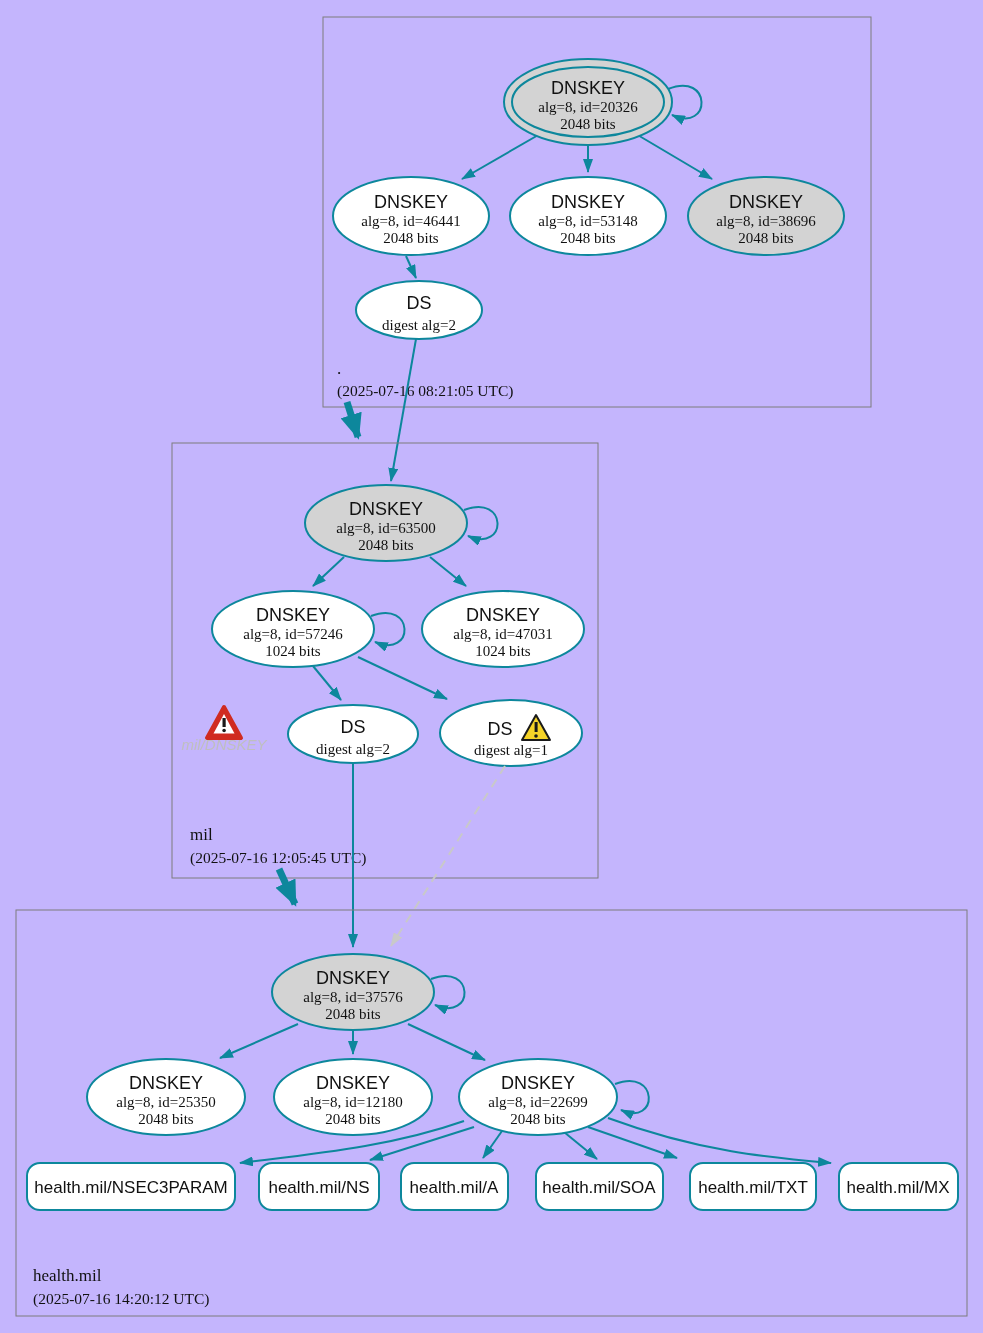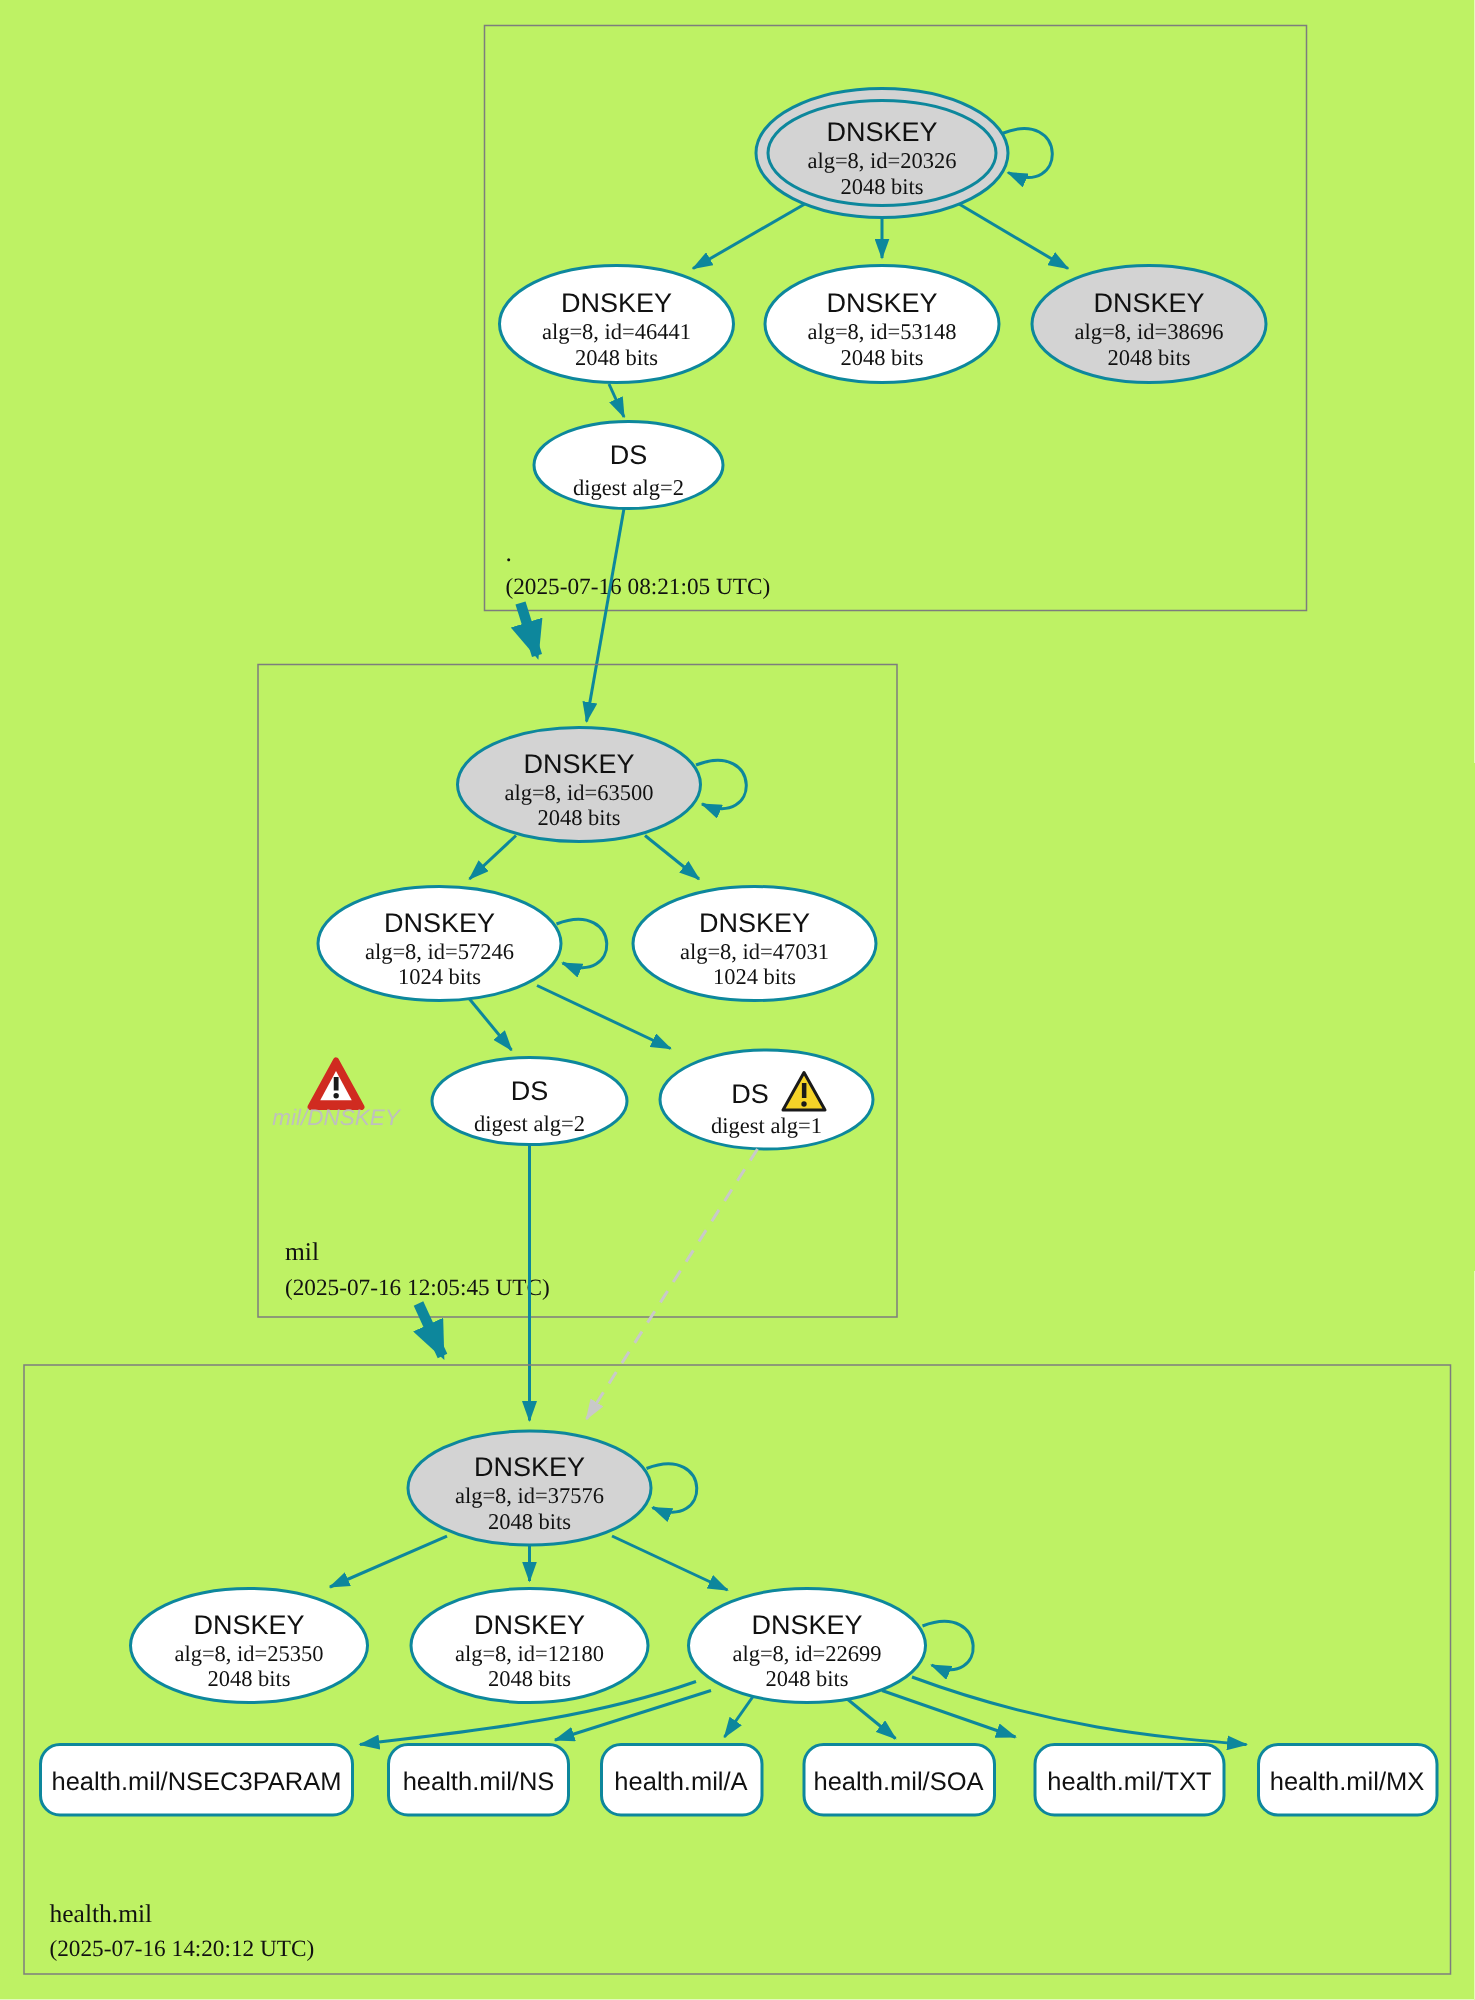--- a/index.html
+++ b/index.html
@@ -1,16 +1,16 @@
 <!DOCTYPE html>
 <html><head>
 <meta charset="utf-8">
 <style>
   html,body{margin:0;padding:0;background:#ffffff;}
-  .stage{width:983px;height:1333px;position:relative;background:#bef264;}
+  .stage{width:983px;height:1333px;position:relative;background:#c4b5fd;}
   .box{stroke:#7d7d7d;stroke-width:1;fill:none;}
   .edge{stroke:#0d879c;stroke-width:2;fill:none;}
   .edge-thick{stroke:#0d879c;stroke-width:7;fill:none;}
   .edge-dashed{stroke:#c9c9c9;stroke-width:2;stroke-dasharray:9 7;fill:none;}
   .node{stroke:#0d879c;stroke-width:2;fill:#ffffff;}
   .node.ksk{fill:#d3d3d3;}
   .rrset{stroke:#0d879c;stroke-width:2;fill:#ffffff;}
   .t-title{font:18px "Liberation Sans",sans-serif;text-anchor:middle;fill:#111111;}
   .t-detail{font:15px "Liberation Serif",serif;text-anchor:middle;fill:#111111;}
   .t-rr{font:17px "Liberation Sans",sans-serif;text-anchor:middle;fill:#111111;}

